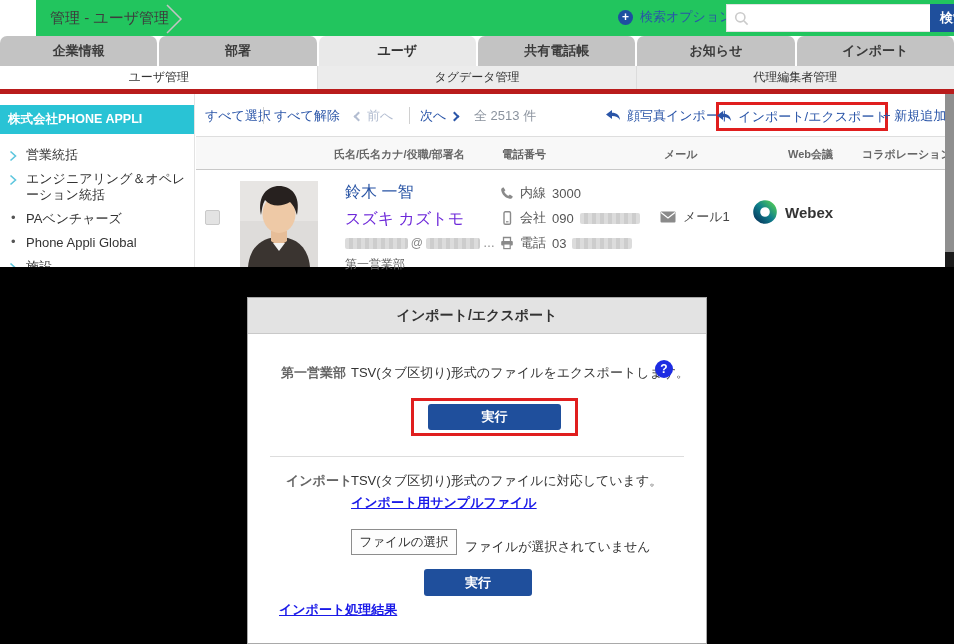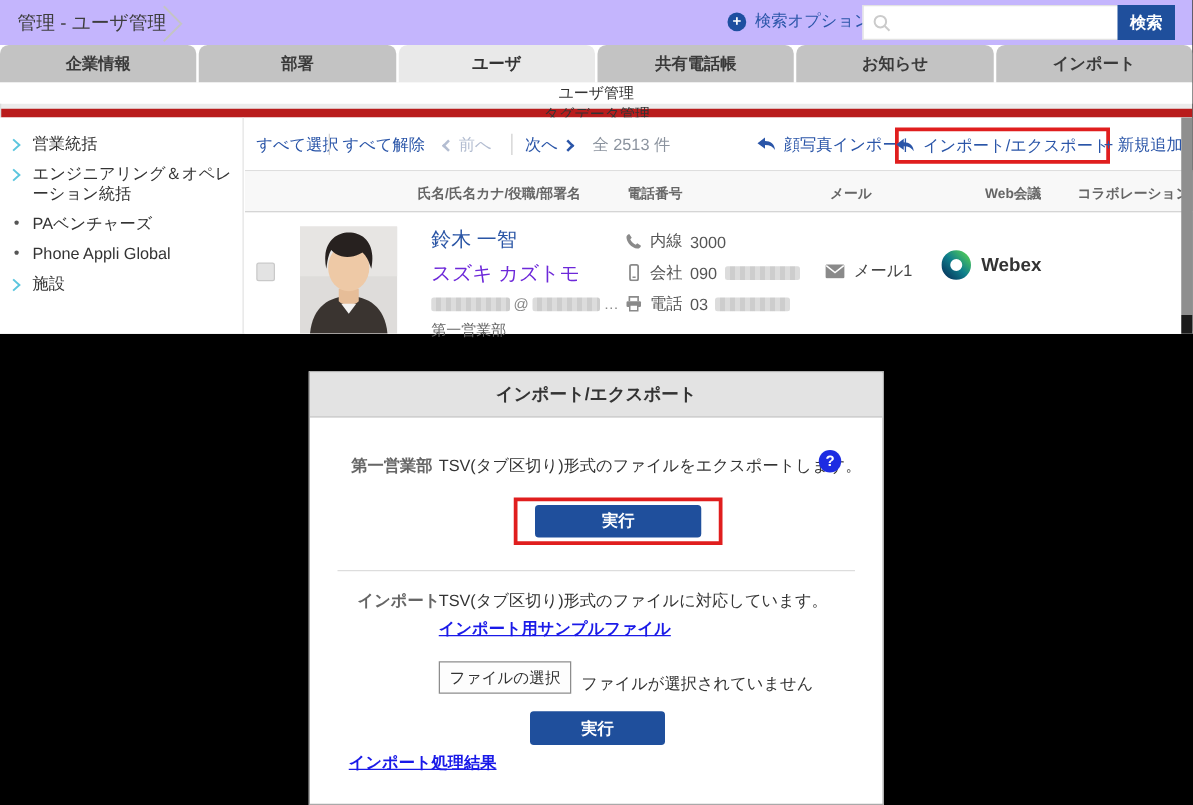--- a/index.html
+++ b/index.html
@@ -4,41 +4,41 @@
 <style>
   * { box-sizing: border-box; margin: 0; padding: 0; }
   html,body { width:954px; height:644px; background:#000; overflow:hidden;
               font-family:"Liberation Sans","DejaVu Sans",sans-serif; }
   .stage { position:relative; width:954px; height:644px; background:#000; }
 
   
   .app { position:absolute; top:0; left:0; width:954px; height:267px; background:#fff;
          border-bottom:2px solid #cfcfcf; }
 
-  .crumbbar { position:relative; height:36px; background:#c4b5fd; }
+  .crumbbar { position:relative; height:36px; background:#22c55e;margin-left:36px; }
   .crumb-title { position:absolute; left:14px; top:9px; font-size:15px; color:#3d3d3d; }
   .crumb-chev { position:absolute; left:128px; top:3px; }
   .search-opt { position:absolute; left:582px; top:8px; display:flex; align-items:center; gap:7px;
                 color:#2a55a8; font-size:13px; cursor:pointer; }
   .plus-circle { display:inline-block; width:15px; height:15px; border-radius:50%; background:#1e4fa0;
                  color:#fff; font-size:12px; font-weight:bold; text-align:center; line-height:15px; }
   .searchbox { position:absolute; left:690px; top:4px; width:250px; height:28px; background:#fff;
                border:1px solid #e2e2e2; display:flex; align-items:center; }
   .searchbox svg { margin-left:7px; flex:0 0 auto; }
   .search-input { flex:1; height:100%; border:none; outline:none; background:transparent;
                   font-size:13px; padding:0 6px; min-width:0; }
   .search-btn { width:46px; height:28px; margin-right:-1px; background:#1f4f9c; color:#fff;
                 border:none; font-size:13px; font-weight:bold; cursor:pointer; }
 
   .tabsrow { height:30px; background:#fff; display:flex; gap:2px; }
   .tab { flex:1; background:#c3c3c3; border-radius:7px 7px 0 0; display:flex; align-items:center;
          justify-content:center; font-size:13px; font-weight:bold; color:#3a3a3a; cursor:pointer; }
   .tab.active { background:#e9e9e9; color:#333; }
 
-  .subtabs { height:28px; background:#ececec; display:flex; border-bottom:7px solid #b91c1c;flex-direction:column; }
+  .subtabs { height:28px; background:#ececec; display:flex; border-bottom:5px solid #b91c1c; }
   .subtab { flex:1; display:flex; align-items:center; justify-content:center; font-size:12px;
             color:#333; border-left:1px solid #dcdcdc; cursor:pointer; }
   .subtab:first-child { border-left:none; }
   .subtab.active { background:#fff; }
 
   .content { position:absolute; top:94px; left:0; width:954px; height:173px; background:#fff; }
 
   
   .sidebar { position:absolute; left:0; top:0; width:195px; height:173px; border-right:1px solid #e3e3e3;
              overflow:hidden; }
@@ -154,20 +154,21 @@
 
     <div class="subtabs">
       <div class="subtab active">ユーザ管理</div>
       <div class="subtab">タグデータ管理</div>
       <div class="subtab">代理編集者管理</div>
     </div>
 
     <div class="content">
 
       <aside class="sidebar">
+        <div class="company">株式会社PHONE APPLI</div>
         <div class="tree">
           <div class="tree-item">
             <svg class="marker" width="8" height="12" viewBox="0 0 8 12">
                 <polyline points="1.5,1.5 6.5,6 1.5,10.5" fill="none" stroke="#5cc6de" stroke-width="1.6"></polyline>
               </svg>
             <span>営業統括</span>
           </div>
           <div class="tree-item">
             <svg class="marker" width="8" height="12" viewBox="0 0 8 12">
                 <polyline points="1.5,1.5 6.5,6 1.5,10.5" fill="none" stroke="#5cc6de" stroke-width="1.6"></polyline>

